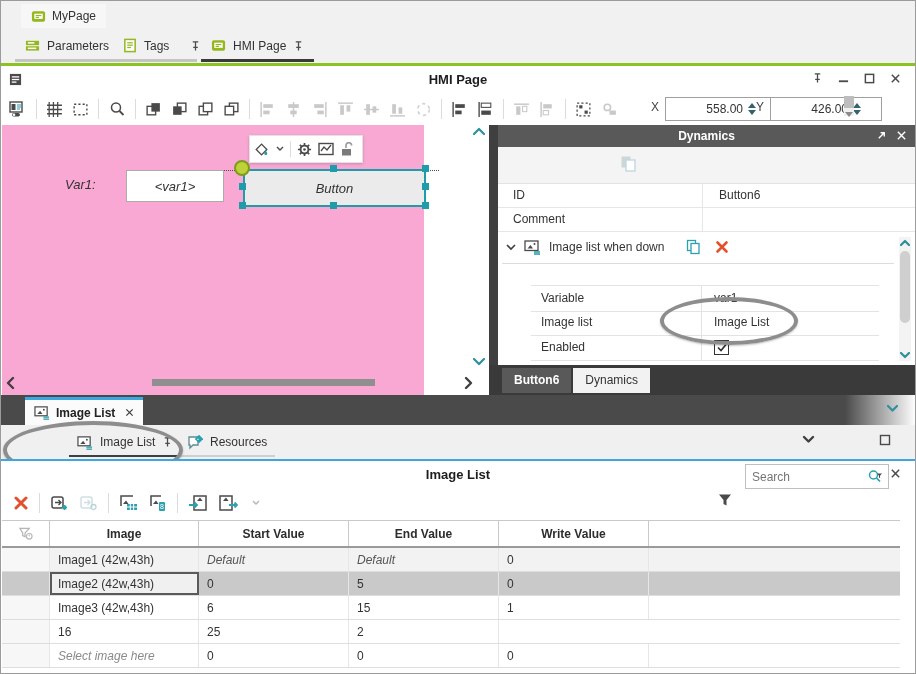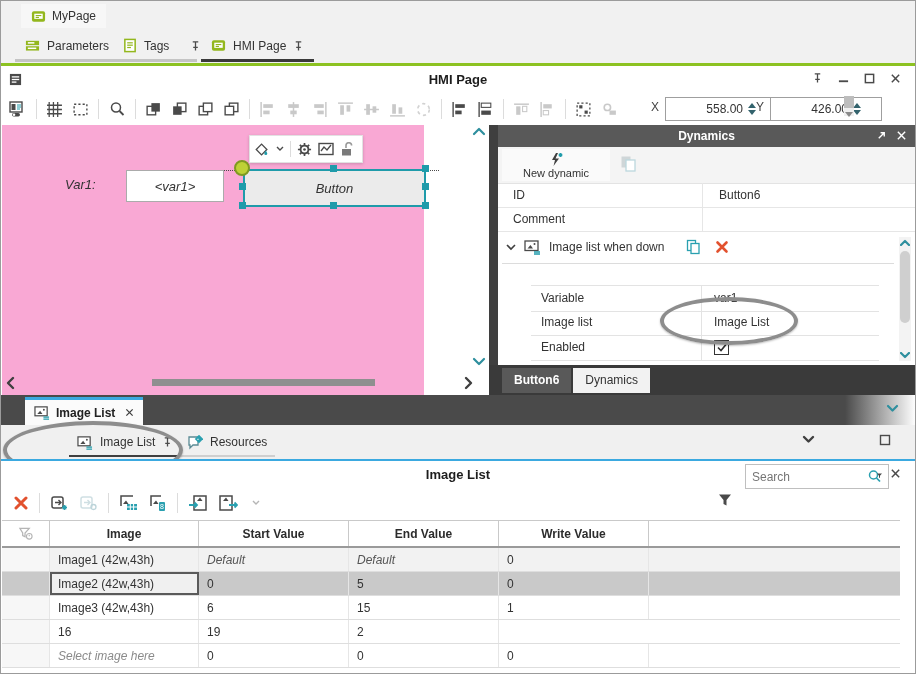--- a/index.html
+++ b/index.html
@@ -456,29 +456,20 @@
             <path d="M3 9L9 3M5 3h4v4" stroke="#fff" stroke-width="1.5" fill="none"></path>
           </svg>
         </span>
       <span class="abs" style="right:8px;top:5px;">
           <svg width="11" height="11" viewBox="0 0 12 12">
             <path d="M2 2l8 8M10 2l-8 8" stroke="#fff" stroke-width="1.5"></path>
           </svg>
         </span>
     </div>
     <div class="abs dyn-toolbar">
-      <div class="abs newdyn">
-        <span>
-          <svg width="16" height="15" viewBox="0 0 16 15">
-              <path d="M8 1L4 8h3l-1.5 6L11 6.5H7.5L10 1z" fill="#3f3f3f"></path>
-              <path d="M12.5 1v4M10.5 3h4M11 1.6l3 2.8M14 1.6l-3 2.8" stroke="#1f9baa" stroke-width="1.1"></path>
-            </svg>
-        </span>
-        <span>New dynamic</span>
-      </div>
       <span class="abs" style="left:122px;top:8px;">
         <svg width="17" height="18" viewBox="0 0 17 18">
             <rect x="1.5" y="1.5" width="9" height="11" fill="#cfd6d8"></rect>
             <rect x="6" y="5" width="9" height="11" fill="#fff" stroke="#bcd8de" stroke-width="1.3"></rect>
           </svg>
       </span>
     </div>
 
     <div class="proprow" style="top:58px;">
       <span class="proplabel">ID</span>
@@ -772,21 +763,21 @@
         <div class="c sel"></div>
         <div class="c">Image3 (42w,43h)</div>
         <div class="c">6</div>
         <div class="c">15</div>
         <div class="c">1</div>
         <div class="c" style="border-right:none;"></div>
       </div>
       <div class="grid-row">
         <div class="c sel"></div>
         <div class="c">16</div>
-        <div class="c">19</div>
+        <div class="c">25</div>
         <div class="c">2</div>
         <div class="c" style="border-right:none;"></div>
       </div>
       <div class="grid-row">
         <div class="c sel"></div>
         <div class="c placeholder">Select image here</div>
         <div class="c">0</div>
         <div class="c">0</div>
         <div class="c">0</div>
         <div class="c" style="border-right:none;"></div>

